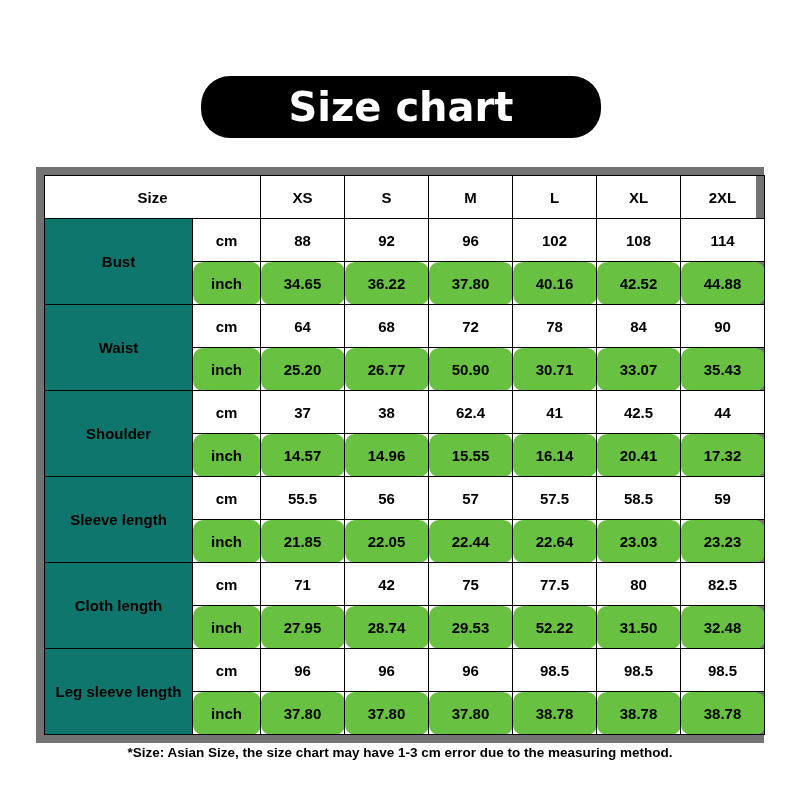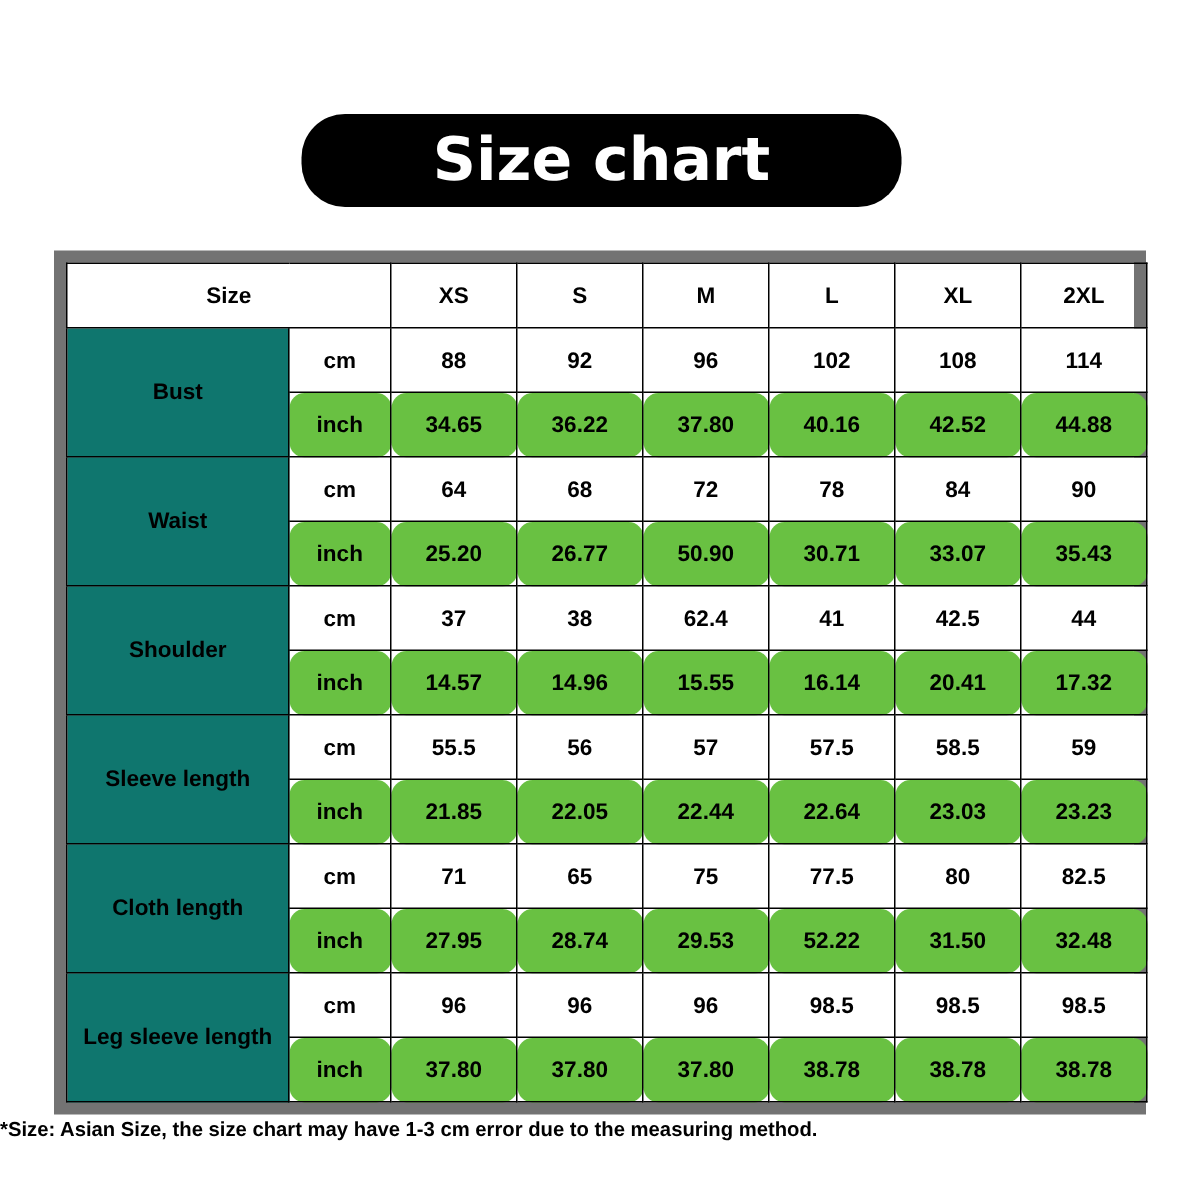--- a/index.html
+++ b/index.html
@@ -88,20 +88,21 @@
   
   col.c-label { width: 148px; }
   col.c-unit  { width: 68px; }
   col.c-size  { width: 84px; }
 
   .footnote {
     position: absolute;
     left: 0;
     top: 745px;
     width: 800px;
+    text-align: center;
     font-size: 13.5px;
     font-weight: bold;
     color: #000000;
     font-family: "Liberation Sans", sans-serif;
   }
 </style>
 </head>
 <body>
 
 <div id="page">
@@ -205,21 +206,21 @@
             <td class="unit-inch">22.05</td>
             <td class="unit-inch">22.44</td>
             <td class="unit-inch">22.64</td>
             <td class="unit-inch">23.03</td>
             <td class="unit-inch">23.23</td>
           </tr>
           <tr>
             <td class="row-label" rowspan="2">Cloth length</td>
             <td class="unit-cm">cm</td>
             <td class="unit-cm">71</td>
-            <td class="unit-cm">65</td>
+            <td class="unit-cm">42</td>
             <td class="unit-cm">75</td>
             <td class="unit-cm">77.5</td>
             <td class="unit-cm">80</td>
             <td class="unit-cm">82.5</td>
           </tr>
           <tr class="inch-row">
             <td class="unit-inch">inch</td>
             <td class="unit-inch">27.95</td>
             <td class="unit-inch">28.74</td>
             <td class="unit-inch">29.53</td>

